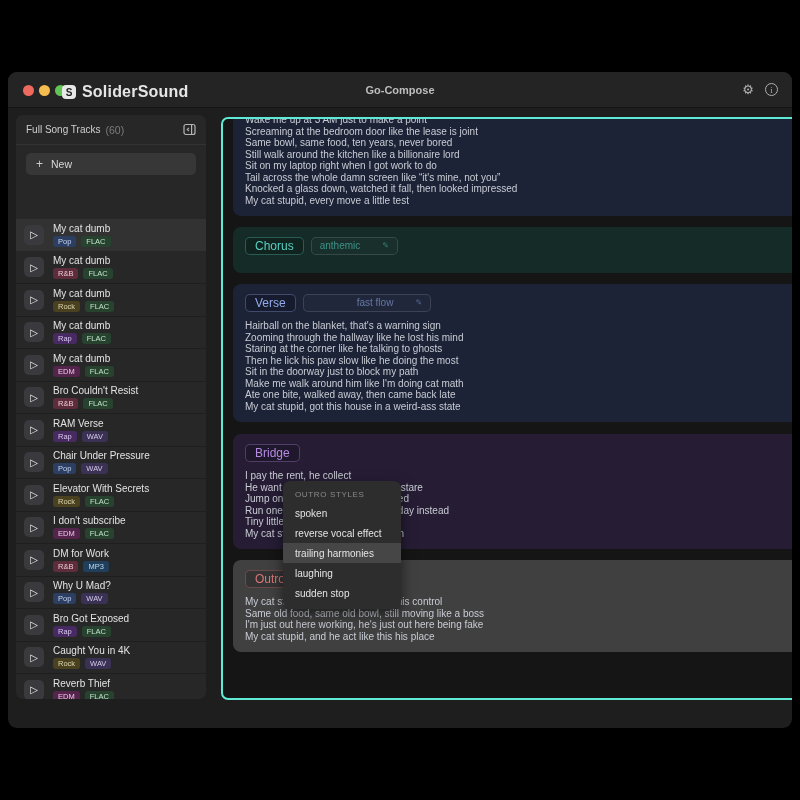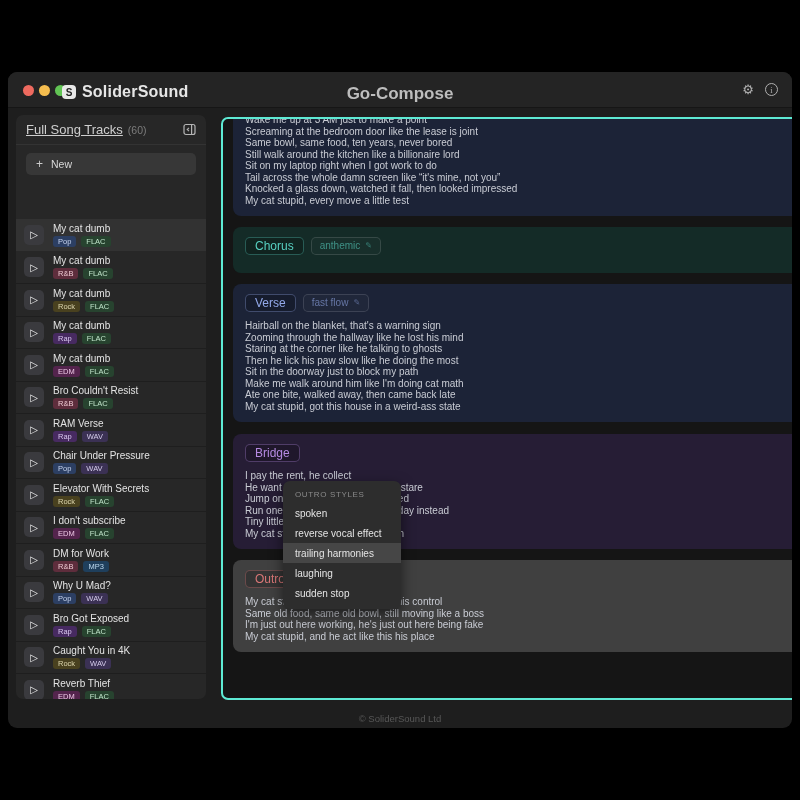--- a/index.html
+++ b/index.html
@@ -7,47 +7,47 @@
   .window{position:absolute;left:8px;top:72px;width:784px;height:656px;background:#1e1e1e;border-radius:9px;overflow:hidden;}
   
   .titlebar{position:absolute;left:0;top:0;width:100%;height:36px;background:#242424;border-bottom:1px solid #161616;}
   .traffic{position:absolute;top:13px;width:11px;height:11px;border-radius:50%;}
   .t-red{left:15px;background:#ee6a5f;}
   .t-yellow{left:31px;background:#f5bd4f;}
   .t-green{left:47px;background:#61c454;}
   .logo{position:absolute;left:54px;top:11px;display:flex;align-items:center;gap:6px;}
   .logo-badge{width:14px;height:14px;border-radius:4px;background:#e8e8e8;color:#1e1e1e;font-size:10px;font-weight:bold;display:flex;align-items:center;justify-content:center;}
   .logo-text{color:#e6e6e6;font-size:16px;font-weight:bold;letter-spacing:.2px;}
-  .win-title{position:absolute;left:0;right:0;top:12px;text-align:center;color:#bdbdbd;font-size:17px;font-weight:bold;}
+  .win-title{position:absolute;left:0;right:0;top:12px;text-align:center;color:#bdbdbd;font-size:11px;font-weight:bold;}
   .tb-icons{position:absolute;right:14px;top:10px;display:flex;gap:11px;align-items:center;}
   .gear{color:#b0b0b0;font-size:13px;line-height:15px;}
   .info-i{width:13px;height:13px;border-radius:50%;border:1.2px solid #b0b0b0;color:#b0b0b0;font-size:8.5px;display:flex;align-items:center;justify-content:center;font-family:"Liberation Serif",serif;}
   
   .sidebar{position:absolute;left:8px;top:43px;width:190px;height:584px;background:#272727;border-radius:7px;overflow:hidden;}
   .sb-header{height:30px;display:flex;align-items:center;padding:0 10px;border-bottom:1px solid #333;}
-  .sb-title{color:#cfcfcf;font-size:13px;text-decoration:underline;}
+  .sb-title{color:#cfcfcf;font-size:10px;}
   .sb-count{color:#7c7c7c;font-size:10.5px;margin-left:5px;}
   .sb-collapse{margin-left:auto;color:#b5b5b5;display:flex;}
   .new-btn{margin:8px 10px 6px 10px;height:22px;background:#373737;border-radius:5px;display:flex;align-items:center;gap:8px;padding:0 10px;color:#d8d8d8;font-size:10.5px;cursor:pointer;}
   .new-plus{font-size:12px;color:#cccccc;}
   .track-list{position:absolute;left:0;right:0;top:104px;bottom:4px;}
   .track{height:32.5px;display:flex;align-items:center;padding:0 8px;border-bottom:1px solid rgba(0,0,0,.22);}
   .track.selected{background:#323232;}
   .play-btn{width:20px;height:20px;border-radius:5px;background:#3a3a3e;color:#f0f0f0;font-size:10px;display:flex;align-items:center;justify-content:center;flex:none;}
   .t-info{margin-left:9px;min-width:0;}
   .t-title{color:#e3e3e3;font-size:10px;line-height:11px;white-space:nowrap;}
   .t-badges{display:flex;gap:5px;margin-top:2px;}
   .badge{font-size:7.5px;line-height:11px;padding:0 5px;border-radius:3px;white-space:nowrap;}
   
   .editor{position:absolute;left:213px;top:45px;width:639px;height:583px;background:#151515;border:2px solid #5eead4;border-radius:7px;overflow:hidden;}
   .sections{position:absolute;inset:0;padding:10px 10px;overflow:hidden;}
   .section{border-radius:8px;padding:10px 12px;margin-bottom:11px;}
   .chip-row{display:flex;align-items:center;gap:7px;margin-bottom:8px;}
   .chip{font-size:12px;line-height:12px;padding:2px 9px;border-radius:5px;border:1px solid;background:rgba(0,0,0,.18);}
-  .tag-chip{font-size:10px;line-height:12px;padding:2px 8px;border-radius:5px;border:1px solid rgba(255,255,255,.13);background:rgba(255,255,255,.02);display:flex;align-items:flex-start;gap:5px;}
+  .tag-chip{font-size:10px;line-height:12px;padding:2px 8px;border-radius:5px;border:1px solid rgba(255,255,255,.13);background:rgba(255,255,255,.02);display:flex;align-items:flex-start;gap:22px;}
   .pencil{font-size:8px;opacity:.8;}
   .add-tag{color:#8a8a8a;font-size:12px;margin-left:4px;}
   .lyrics{color:#c9ccd4;font-size:10px;line-height:11.5px;white-space:pre-line;}
   .collapse-editor{position:absolute;right:7px;bottom:9px;color:#a0a0a0;}
   
   .dropdown{position:absolute;left:275px;top:409px;width:118px;background:#2d2d2d;border-radius:7px;box-shadow:0 5px 14px rgba(0,0,0,.55);padding:9px 0 6px 0;z-index:20;}
   .dd-label{color:#8b8b8b;font-size:8px;letter-spacing:.08em;padding:0 12px 4px 12px;}
   .dd-item{color:#e4e4e4;font-size:10px;height:20px;display:flex;align-items:center;padding:0 12px;}
   .dd-item.hl{background:#464646;}
   
@@ -261,21 +261,21 @@
             <span class="tag-chip">
               <span style="color: rgb(87, 208, 193); opacity: 0.6;">anthemic</span>
               <span class="pencil" style="color: rgb(87, 208, 193); opacity: 0.45;">✎</span>
             </span>
           </div>
         </div>
         <div class="section" style="background: rgb(28, 35, 55);">
           <div class="chip-row">
             <span class="chip" style="color: rgb(147, 169, 234); border-color: rgba(147, 169, 234, 0.333);">Verse</span>
             <span class="tag-chip">
-              <span style="color: rgb(147, 169, 234); opacity: 0.6;">fast flow</span>
+              <span style="color: rgb(147, 169, 234); opacity: 0.6; margin-left: 45px;">fast flow</span>
               <span class="pencil" style="color: rgb(147, 169, 234); opacity: 0.45;">✎</span>
             </span>
           </div>
           <div class="lyrics">Hairball on the blanket, that's a warning sign
 Zooming through the hallway like he lost his mind
 Staring at the corner like he talking to ghosts
 Then he lick his paw slow like he doing the most
 Sit in the doorway just to block my path
 Make me walk around him like I'm doing cat math
 Ate one bite, walked away, then came back late
@@ -315,14 +315,13 @@
     <div class="dd-label">OUTRO STYLES</div>
     <div>
         <div class="dd-item">spoken</div>
         <div class="dd-item">reverse vocal effect</div>
         <div class="dd-item hl">trailing harmonies</div>
         <div class="dd-item">laughing</div>
         <div class="dd-item">sudden stop</div>
       </div>
   </div>
 
-  <div class="footer">© SoliderSound Ltd</div>
 </div>
 
 </body></html>

